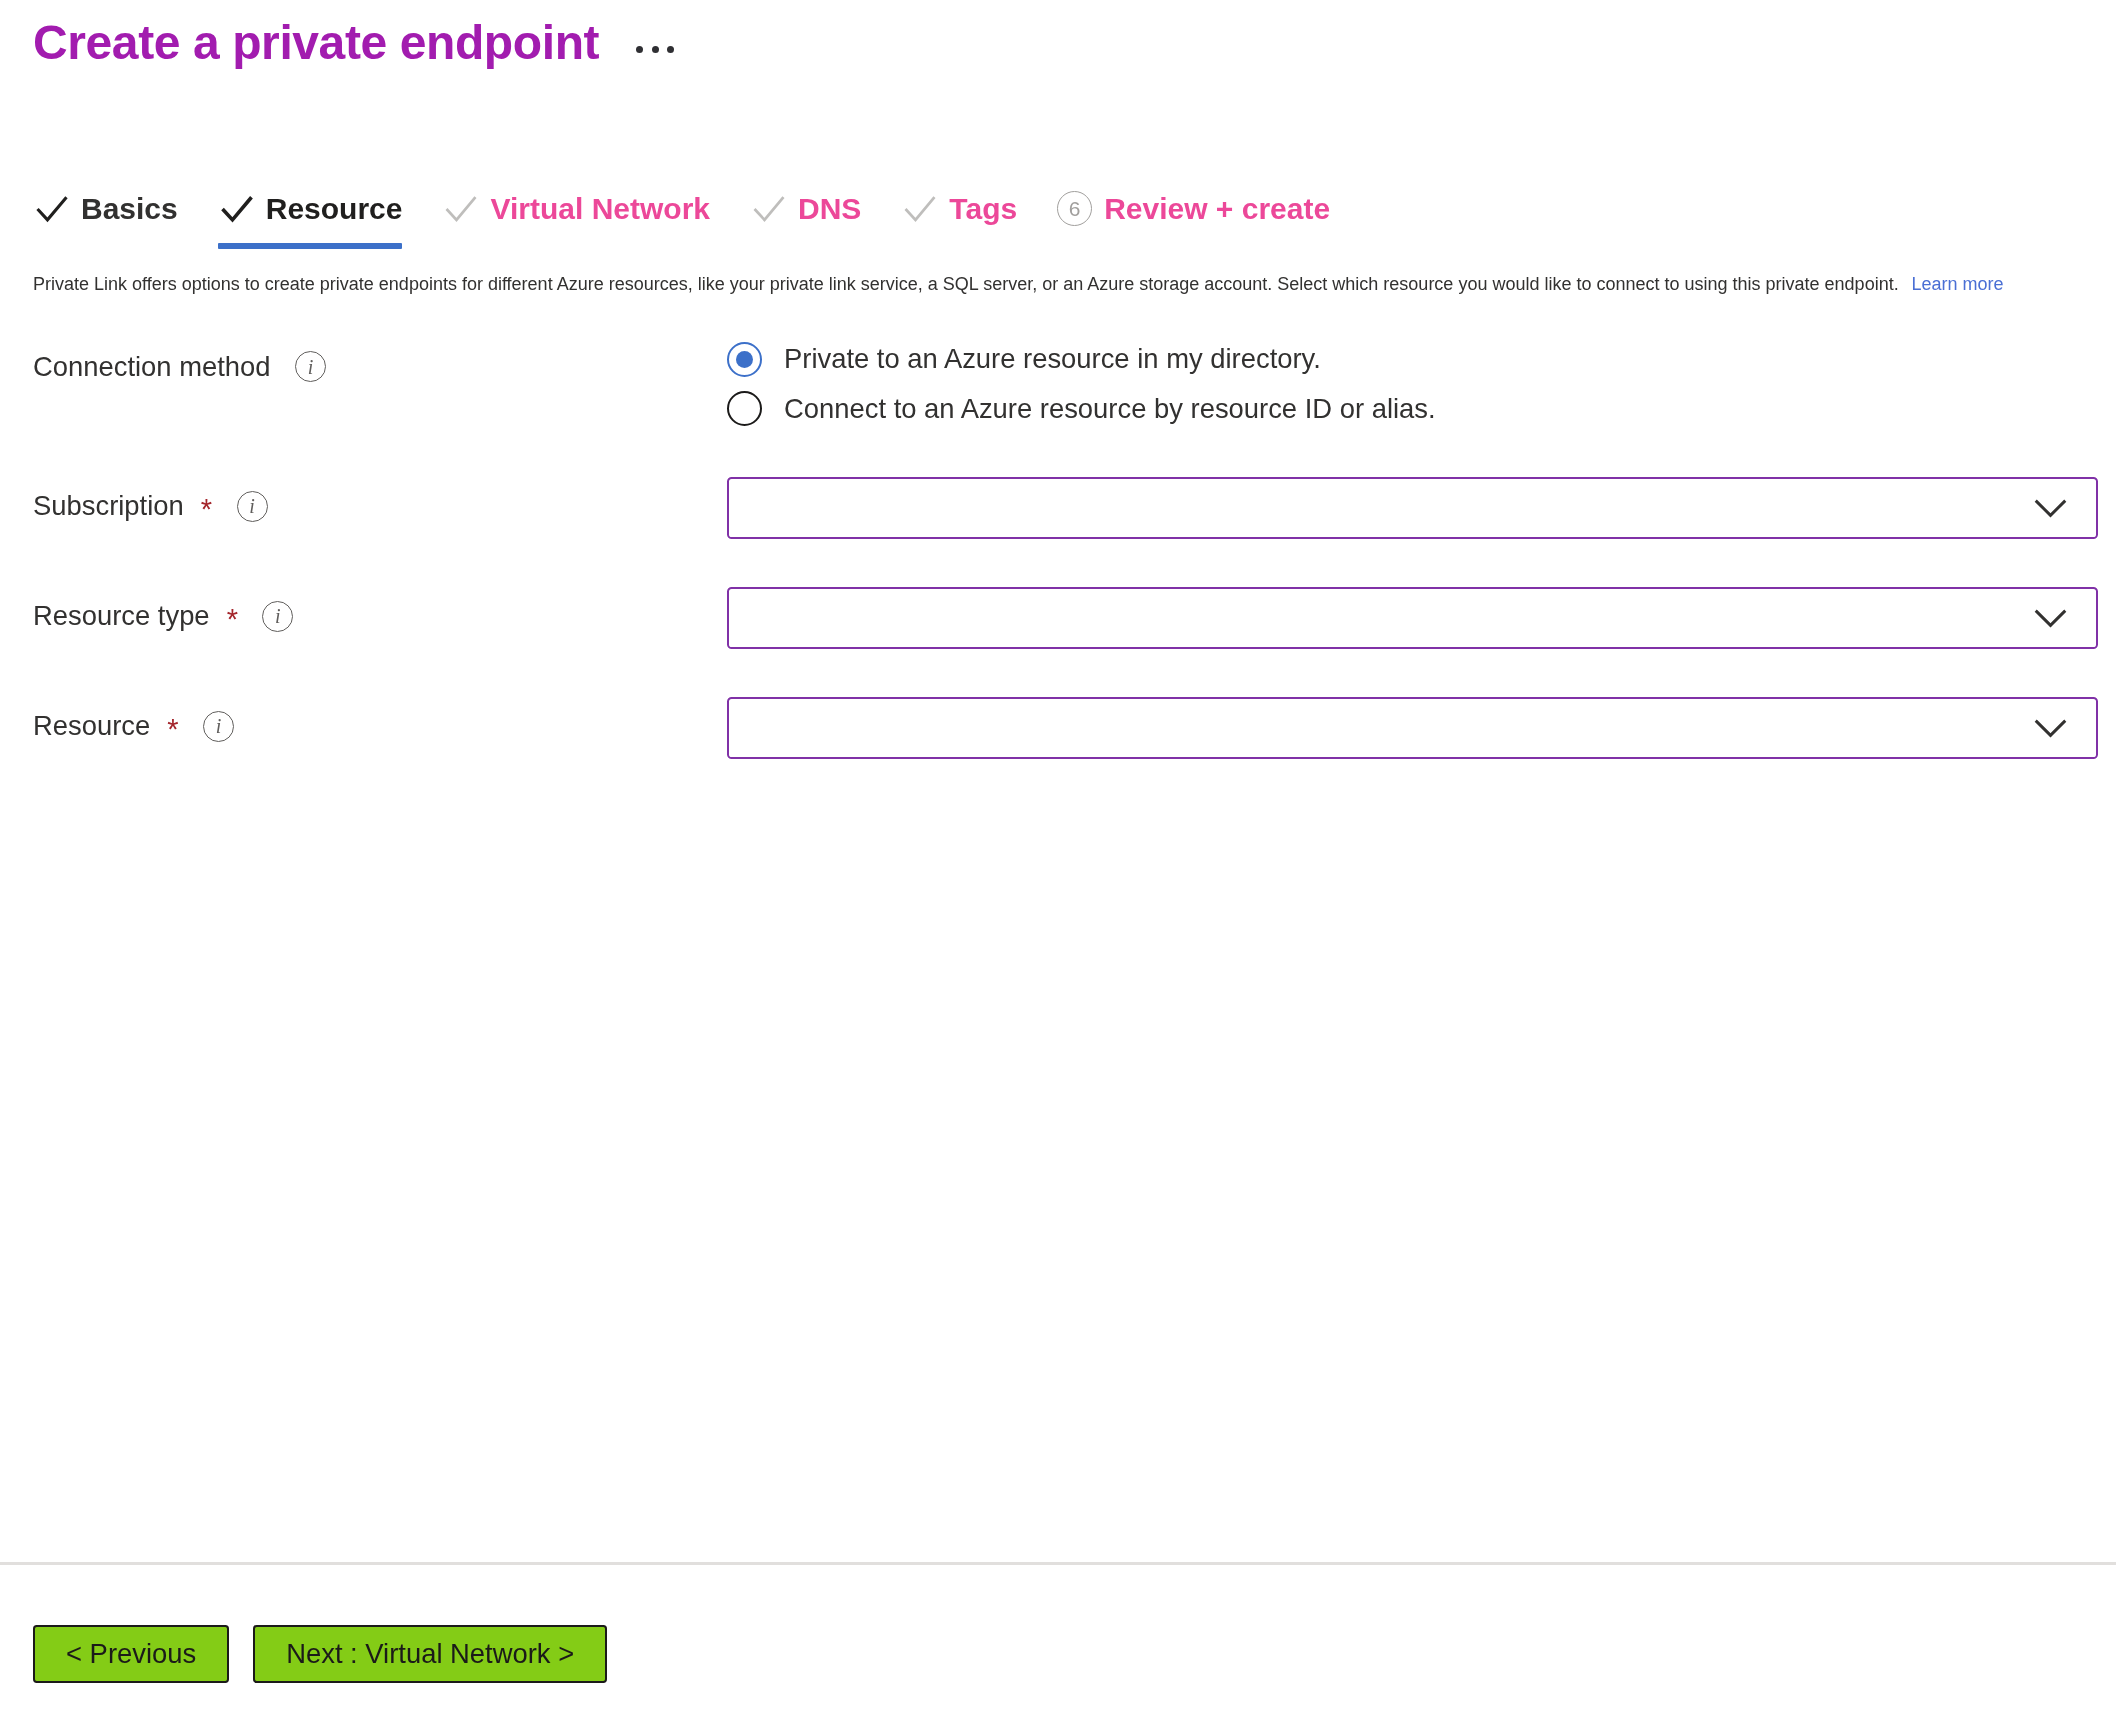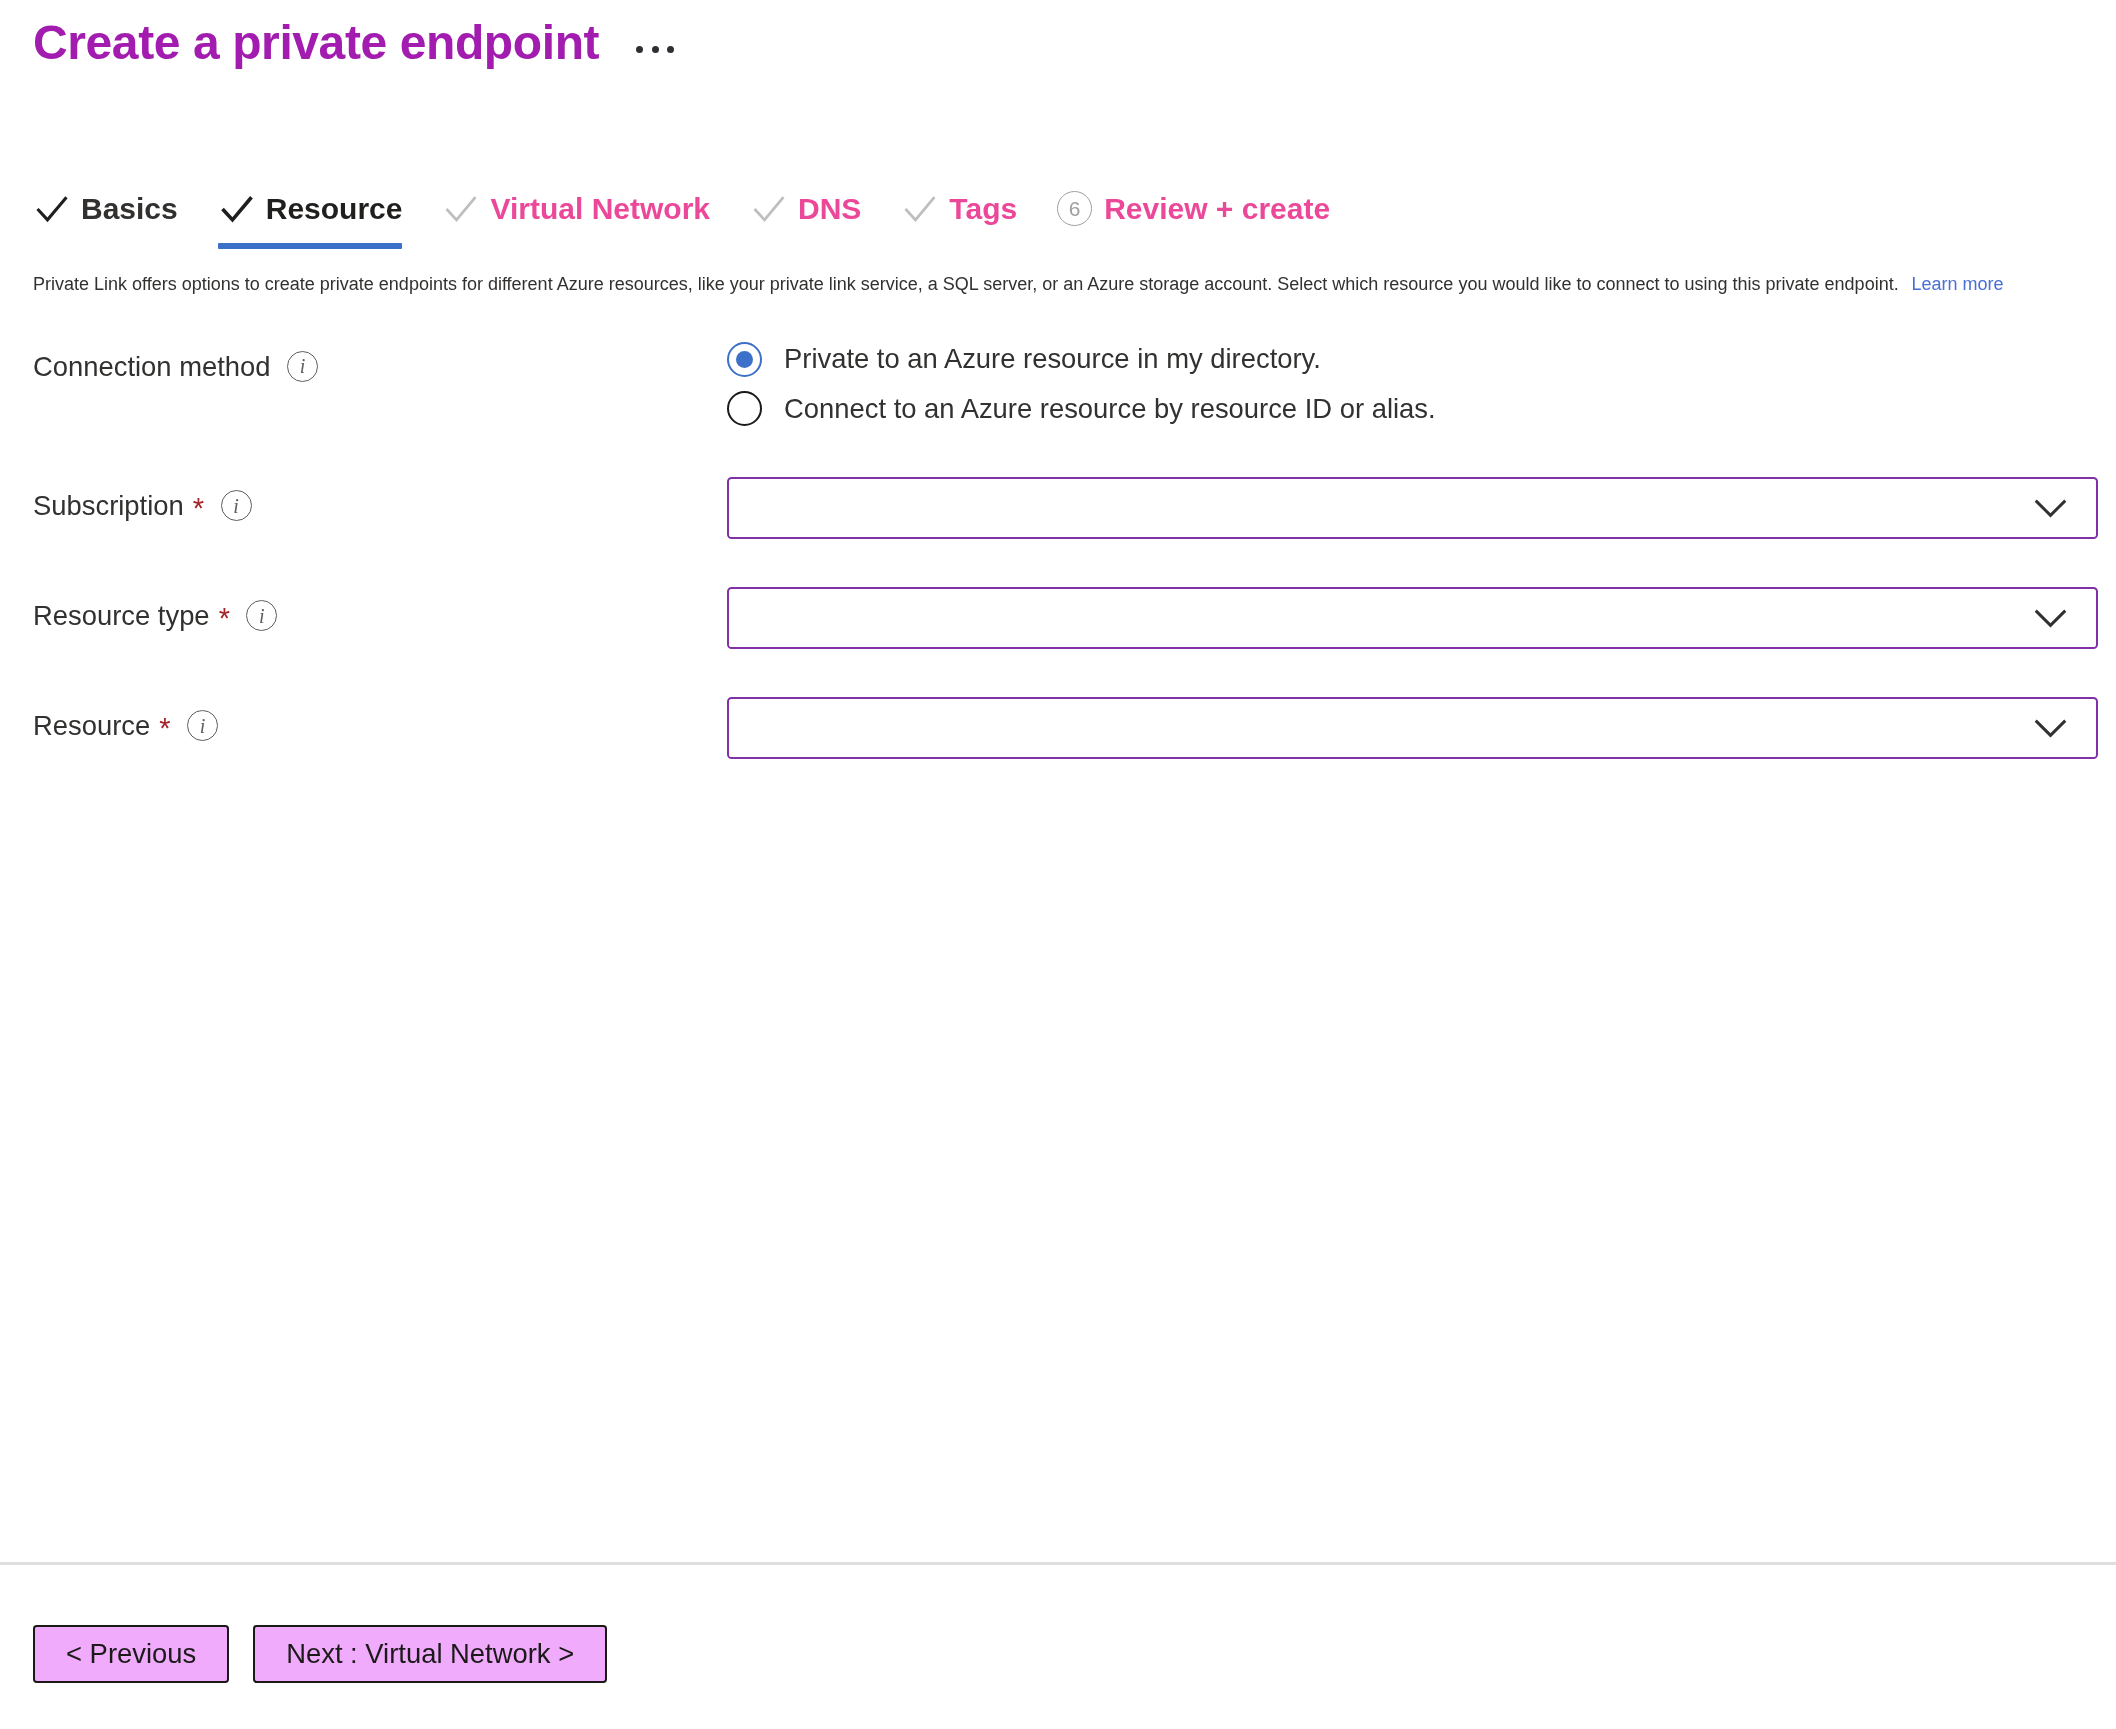--- a/index.html
+++ b/index.html
@@ -137,24 +137,26 @@
     display: flex;
     align-items: flex-start;
     margin-bottom: 48px;
     position: relative;
   }
   .form-row.radio-row { margin-bottom: 51px; }
   .field-label {
     width: 694px;
     flex: 0 0 694px;
     display: flex;
+    align-items: center;
     font-size: 27.4px;
     color: #323130;
     padding-top: 12.8px;
     box-sizing: border-box;
+    gap: 8px;
   }
   .field-label .label-text { white-space: nowrap; }
   .req-star {
     color: #a4262c;
     font-size: 29px;
     margin-left: 9.1px;
     line-height: 1;
     position: relative;
     top: 3.7px;
   }
@@ -252,21 +254,21 @@
     bottom: 0;
     display: flex;
     align-items: flex-start;
     padding: 60px 0 0 33px;
     box-sizing: border-box;
   }
   .btn {
     min-width: 0;
     height: 58px;
     border: 2.7px solid #1b1a19;
-    background: #f0abfc;
+    background: #84cc16;
     color: #1b1a19;
     font-family: "Liberation Sans", sans-serif;
     font-size: 27.4px;
     padding: 0 31px;
     border-radius: 3.7px;
     cursor: pointer;
     display: flex;
     align-items: center;
     justify-content: center;
     white-space: nowrap;

